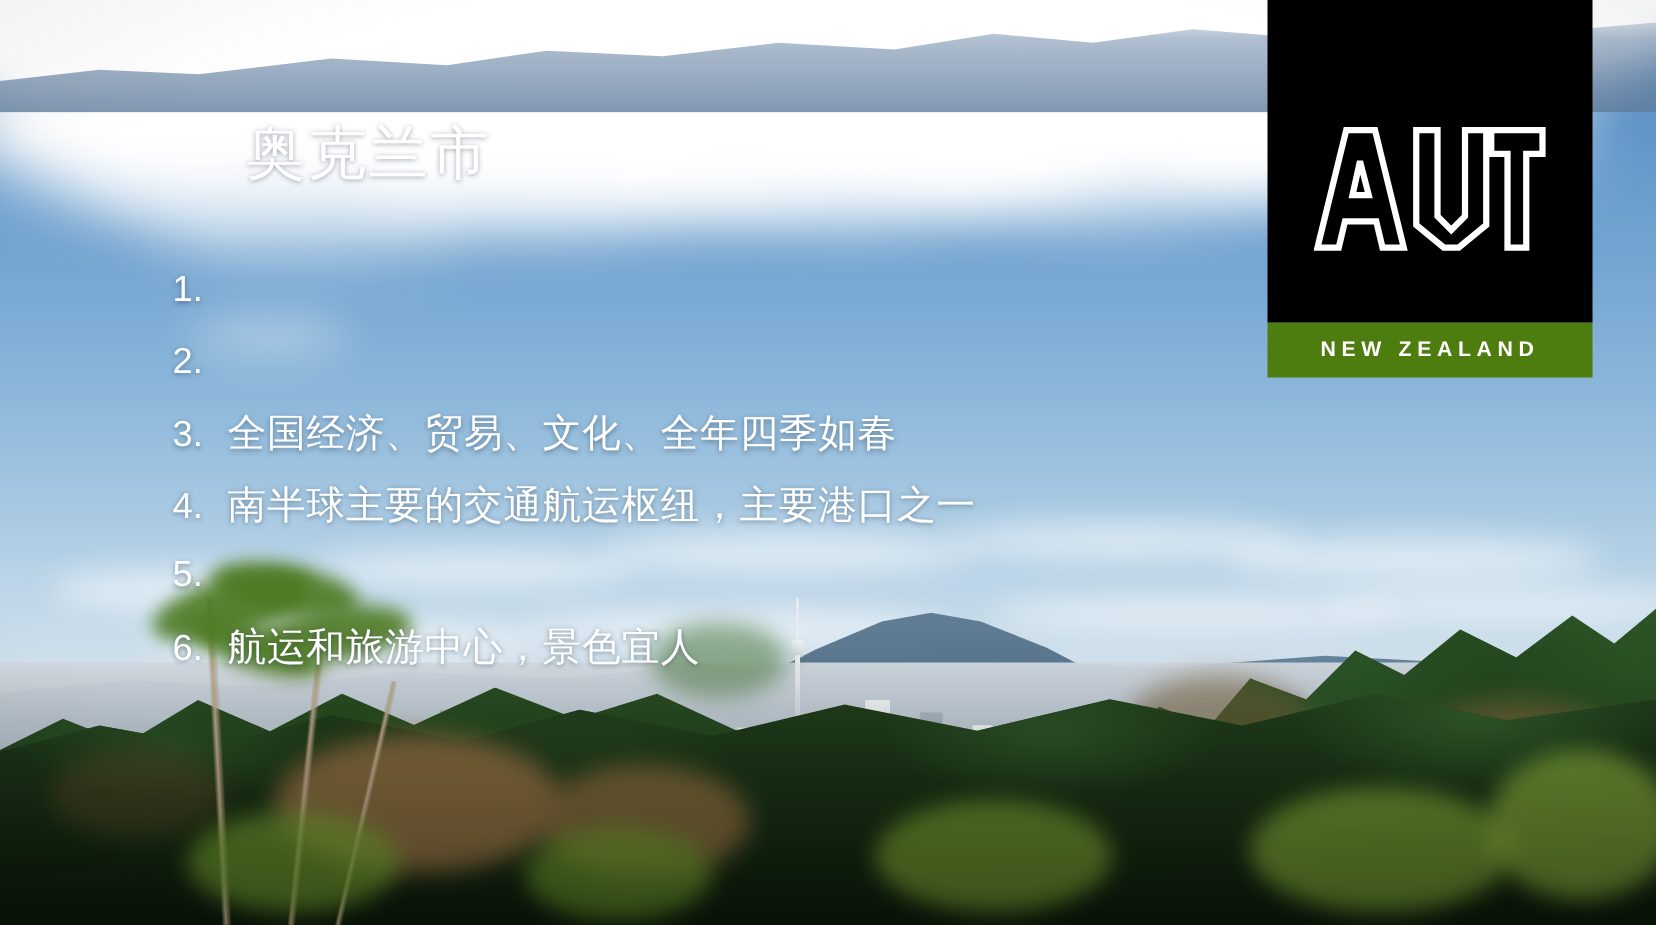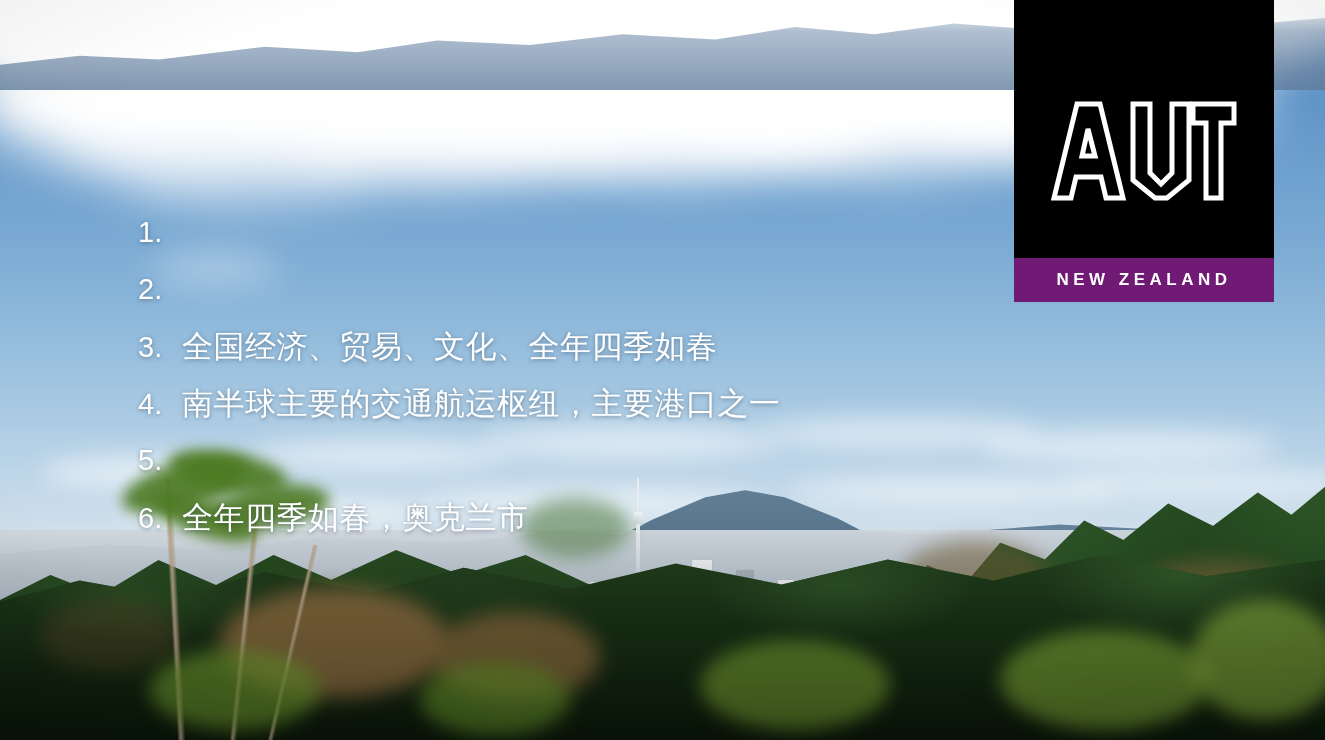--- a/index.html
+++ b/index.html
@@ -320,21 +320,21 @@
     display: flex;
     align-items: center;
     justify-content: center;
   }
   .aut-mark {
     margin-top: 44px;
   }
   .aut-nz {
     width: 260px;
     height: 44px;
-    background: #701a75;
+    background: #4d7c0f;
     display: flex;
     align-items: center;
     justify-content: center;
   }
   .aut-nz-text {
     color: #ffffff;
     font-size: 17px;
     font-weight: bold;
     letter-spacing: 4.5px;
   }
@@ -451,20 +451,21 @@
 
     <div class="glow g1"></div>
     <div class="glow g2"></div>
     <div class="glow g3"></div>
     <div class="glow g4"></div>
     <div class="glow g5"></div>
 
     <div class="vignette"></div>
   </div>
 
+  <div class="slide-title">奥克兰市</div>
 
   <ol class="bullet-list">
     <li class="bullet-row">
       <span class="bullet-num">1.</span>
     </li>
     <li class="bullet-row">
       <span class="bullet-num">2.</span>
     </li>
     <li class="bullet-row">
       <span class="bullet-num">3.</span>
@@ -472,21 +473,21 @@
     </li>
     <li class="bullet-row">
       <span class="bullet-num">4.</span>
       <span class="bullet-text">南半球主要的交通航运枢纽，主要港口之一</span>
     </li>
     <li class="bullet-row">
       <span class="bullet-num">5.</span>
     </li>
     <li class="bullet-row">
       <span class="bullet-num">6.</span>
-      <span class="bullet-text">全年四季如春，奥克兰市</span>
+      <span class="bullet-text">航运和旅游中心，景色宜人</span>
     </li>
   </ol>
 
   <div class="aut-logo">
     <div class="aut-black">
       <svg class="aut-mark" width="186" height="100" viewBox="0 0 186 100">
         <g fill="none" stroke="#ffffff" stroke-width="5" stroke-linejoin="miter">
 
           <path d="M3 97 L26 3 L49 3 L72 97 L55 97 L50 76 L25 76 L20 97 Z"></path>
           <path d="M31 55 L37 28 L44 55 Z"></path>

